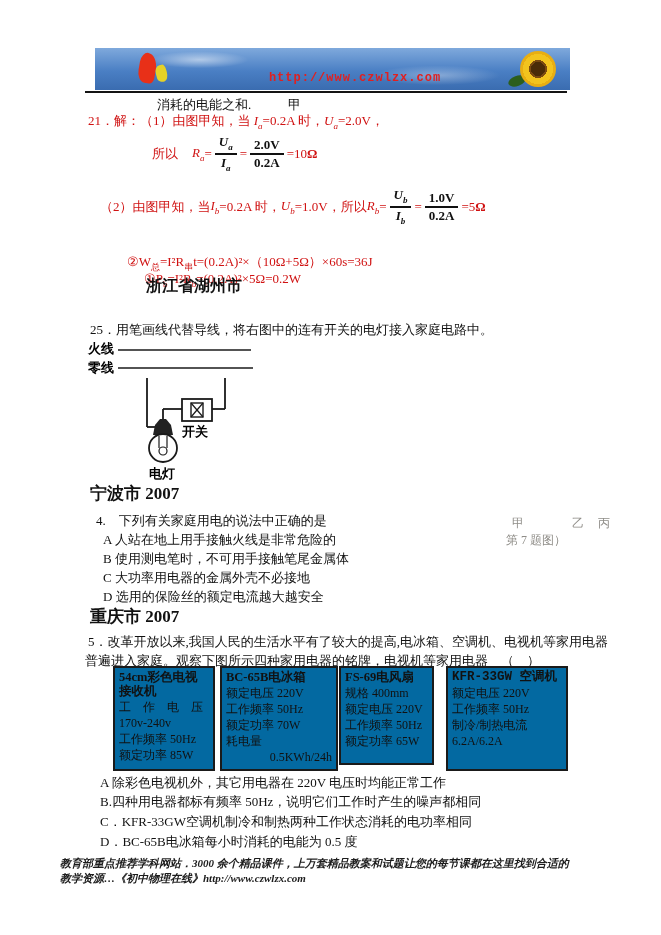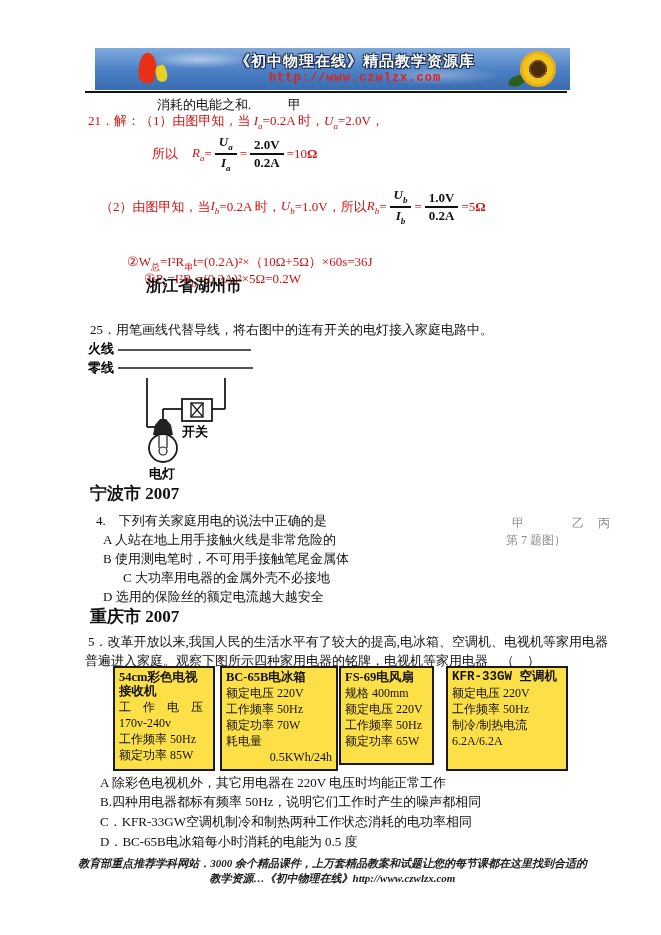--- a/index.html
+++ b/index.html
@@ -45,43 +45,42 @@
 
   
   .h-small{font-weight:bold;font-size:16px;white-space:nowrap;}
   .h-big{font-weight:bold;font-size:17px;white-space:nowrap;}
 
   
   .figure-svg{position:absolute;left:85px;top:335px;}
   .figure-svg text{font-family:"Liberation Serif","DejaVu Serif",serif;}
 
   
-  .plate{position:absolute;border:2px solid #1a1a1a;background:#fde047;padding:2px 4px;
+  .plate{position:absolute;border:2px solid #1a1a1a;background:#0369a1;padding:2px 4px;
          font-size:12px;line-height:14px;}
   .plate-title{font-weight:bold;font-size:12.5px;line-height:14px;}
   .plate-row{margin-top:2px;white-space:nowrap;}
   .right{text-align:right;}
   .center{text-align:left;}
 
   
   .faint{color:#8f8d88;font-size:12px;white-space:nowrap;}
 
   
-  .footer-line{position:absolute;left:60px;width:545px;text-align:center;
+  .footer-line{position:absolute;left:60px;width:545px;text-align:left;
     font-weight:bold;font-style:italic;font-size:11px;color:#1c1c1c;white-space:nowrap;}
 </style>
 </head>
 <body>
 
 <div class="banner">
   <div class="logo">
     <div class="logo-red"></div>
     <div class="logo-yellow"></div>
   </div>
-  <div class="banner-title">《初中物理在线》精品教学资源库</div>
   <div class="banner-url">http://www.czwlzx.com</div>
   <div class="sunleaf"></div>
   <div class="sunflower"></div>
 </div>
 <div class="banner-rule"></div>
 
 <span class="abs cn" style="left:157px;top:96px;">消耗的电能之和.</span>
 <span class="abs cn" style="left:288px;top:96px;">甲</span>
 
 <div class="abs cn red" style="left:88px;top:112px;">
@@ -163,21 +162,21 @@
   <line x1="74" y1="101" x2="74" y2="113" stroke="#1a1a1a" stroke-width="1.2"></line>
   <line x1="82" y1="101" x2="82" y2="113" stroke="#1a1a1a" stroke-width="1.2"></line>
   <circle cx="78" cy="116" r="4" fill="none" stroke="#1a1a1a" stroke-width="1.2"></circle>
   <text x="64" y="143" font-size="13" font-weight="bold">电灯</text>
 </svg>
 
 <div class="abs h-big" style="left:90px;top:482px;">宁波市 2007</div>
 <div class="abs cn" style="left:96px;top:512px;">4.　下列有关家庭用电的说法中正确的是</div>
 <div class="abs cn" style="left:103px;top:531px;">A 人站在地上用手接触火线是非常危险的</div>
 <div class="abs cn" style="left:103px;top:550px;">B 使用测电笔时，不可用手接触笔尾金属体</div>
-<div class="abs cn" style="left:103px;top:569px;margin-left:20px;">C 大功率用电器的金属外壳不必接地</div>
+<div class="abs cn" style="left:103px;top:569px;">C 大功率用电器的金属外壳不必接地</div>
 <div class="abs cn" style="left:103px;top:588px;">D 选用的保险丝的额定电流越大越安全</div>
 
 <span class="abs faint" style="left:512px;top:515px;">甲</span>
 <span class="abs faint" style="left:572px;top:515px;">乙</span>
 <span class="abs faint" style="left:598px;top:515px;">丙</span>
 <span class="abs faint" style="left:506px;top:532px;">第 7 题图）</span>
 
 <div class="abs h-big" style="left:90px;top:605px;">重庆市 2007</div>
 <div class="abs cn" style="left:88px;top:633px;">5．改革开放以来,我国人民的生活水平有了较大的提高,电冰箱、空调机、电视机等家用电器</div>
 <div class="abs cn" style="left:85px;top:652px;">普遍进入家庭。观察下图所示四种家用电器的铭牌，电视机等家用电器　（　）</div>

